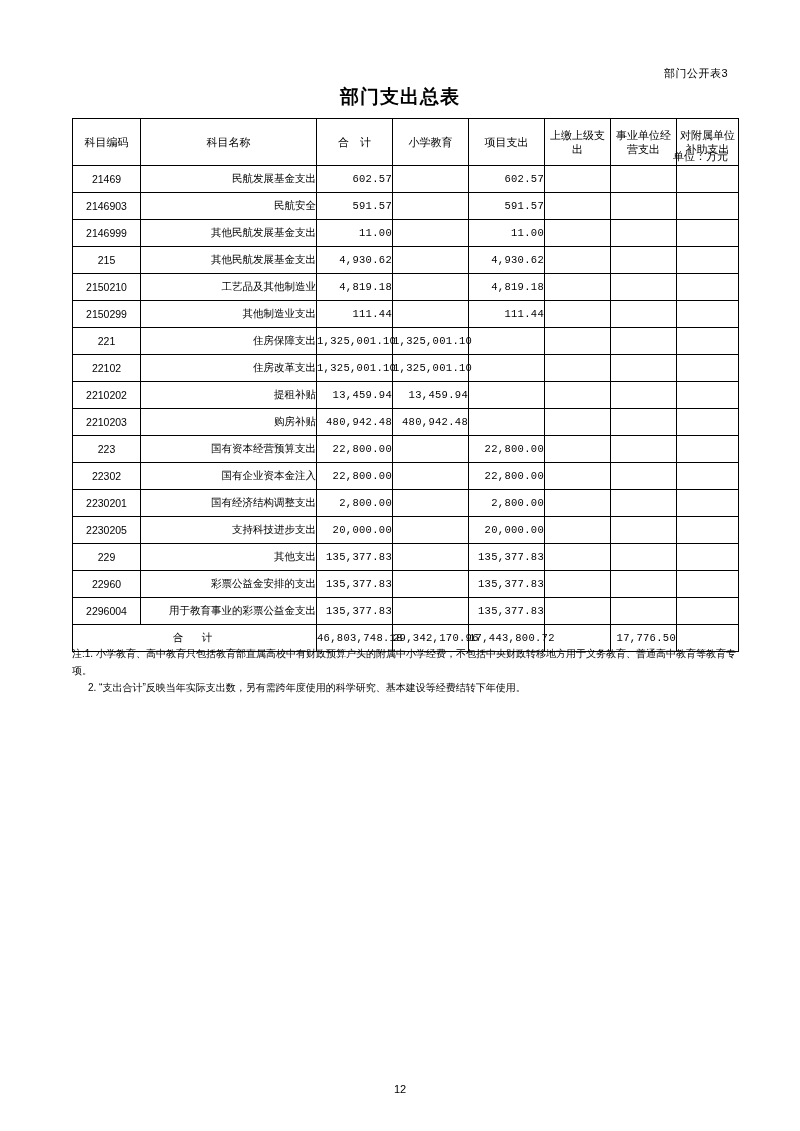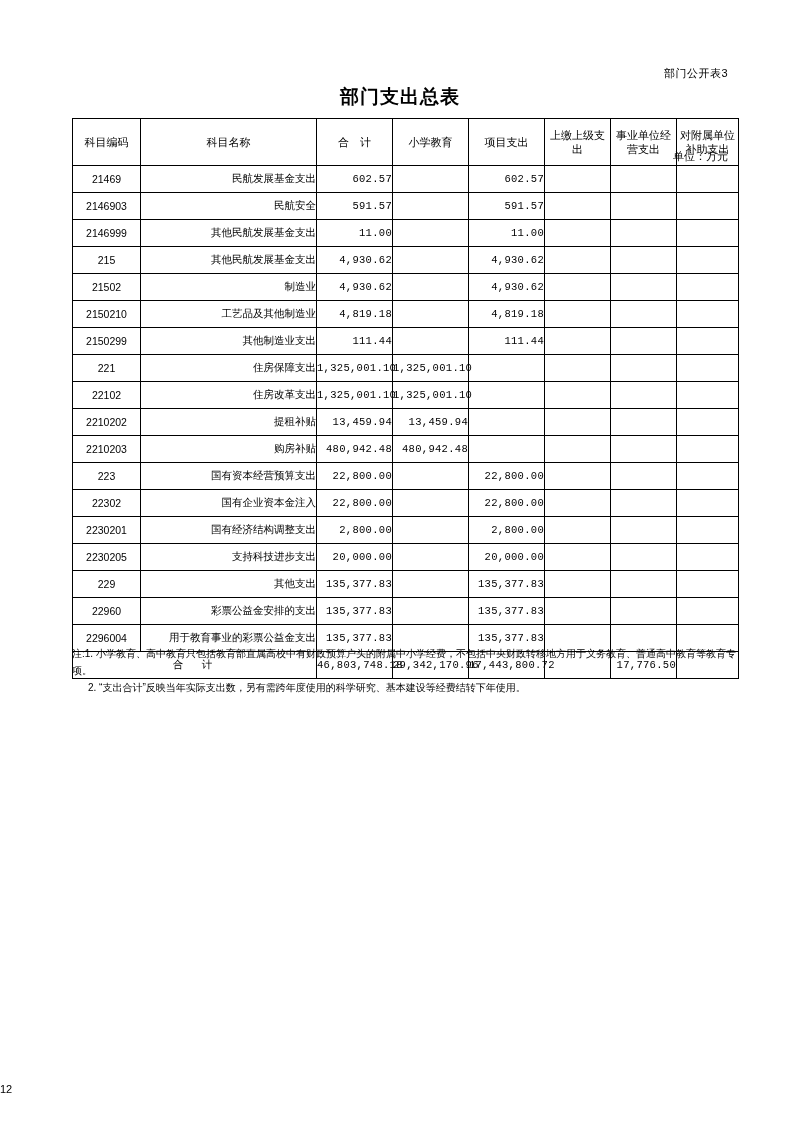--- a/index.html
+++ b/index.html
@@ -101,20 +101,21 @@
     width: 680px;
     font-size: 10px;
     line-height: 1.7;
     font-family: "Liberation Sans", sans-serif;
   }
   .page-number {
     position: absolute;
     bottom: 36px;
     left: 0;
     width: 800px;
+    text-align: center;
     font-size: 11px;
     font-family: "Liberation Sans", sans-serif;
   }
   .ind0 { padding-left: 6px; }
   .ind1 { padding-left: 18px; }
   .ind2 { padding-left: 30px; margin-top: 29px; }
   .cind0 { padding-left: 8px; }
   .cind1 { padding-left: 18px; }
   .cind2 { padding-left: 26px; }
 </style>
@@ -185,30 +186,20 @@
           <td class="code cind0">215</td>
           <td class="name ind0">其他民航发展基金支出</td>
           <td class="num">4,930.62</td>
           <td class="num"></td>
           <td class="num">4,930.62</td>
           <td class="num"></td>
           <td class="num"></td>
           <td class="num"></td>
         </tr>
         <tr>
-          <td class="code cind1">21502</td>
-          <td class="name ind1">制造业</td>
-          <td class="num">4,930.62</td>
-          <td class="num"></td>
-          <td class="num">4,930.62</td>
-          <td class="num"></td>
-          <td class="num"></td>
-          <td class="num"></td>
-        </tr>
-        <tr>
           <td class="code cind2">2150210</td>
           <td class="name ind2">工艺品及其他制造业</td>
           <td class="num">4,819.18</td>
           <td class="num"></td>
           <td class="num">4,819.18</td>
           <td class="num"></td>
           <td class="num"></td>
           <td class="num"></td>
         </tr>
         <tr>

